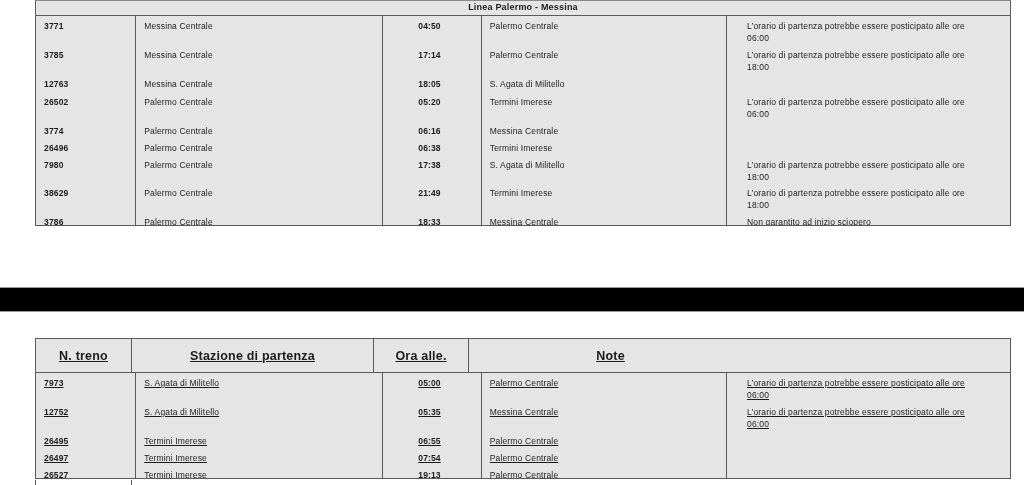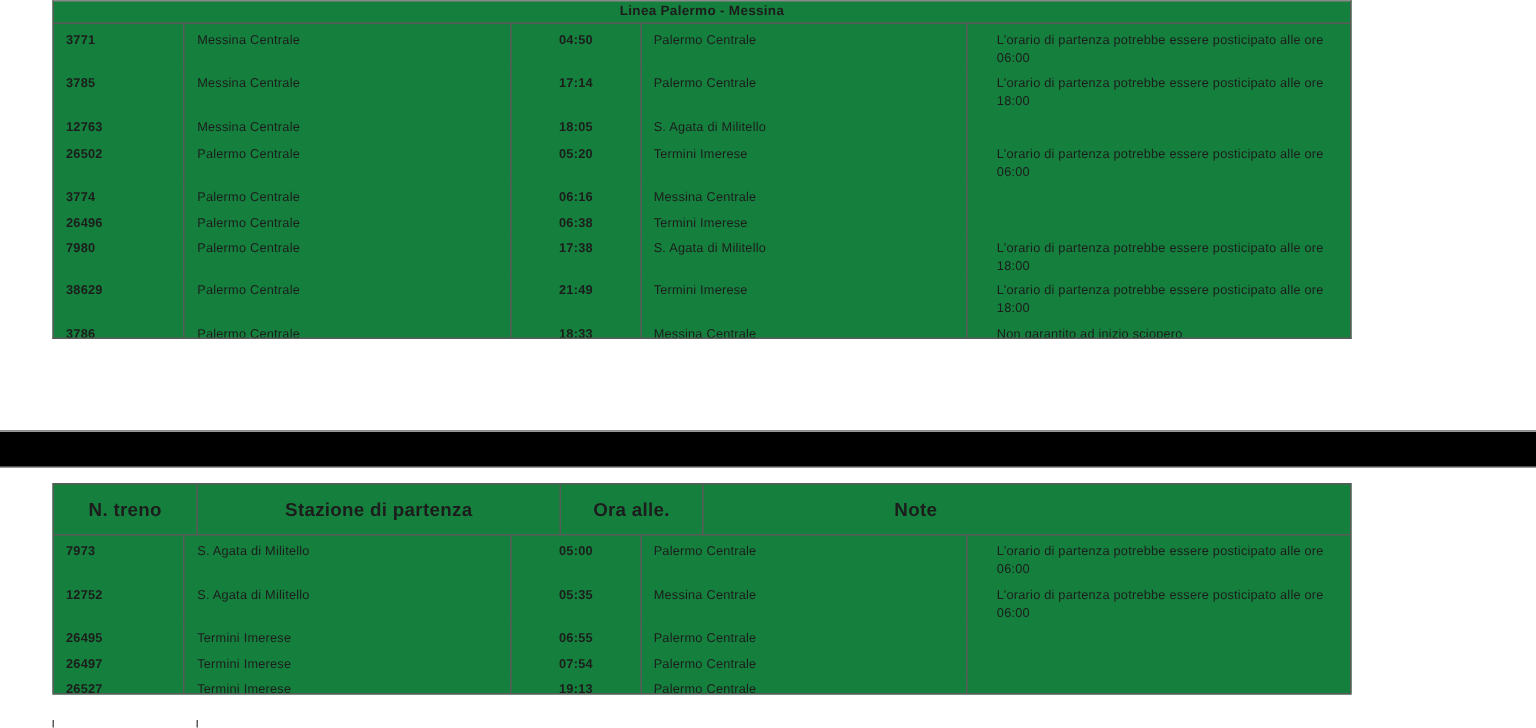--- a/index.html
+++ b/index.html
@@ -3,32 +3,32 @@
 <meta charset="utf-8">
 <style>
   html,body { margin:0; padding:0; }
   body {
     width:1024px; height:485px; position:relative; overflow:hidden;
     background:#ffffff;
     font-family:"Liberation Sans", sans-serif;
     color:#1c1c1c;
   }
   .tbl {
-    position:absolute; left:35px; width:866px;
-    box-sizing:border-box; border:1px solid #5a5a5a; background:#15803d;
+    position:absolute; left:35px; width:976px;
+    box-sizing:border-box; border:1px solid #5a5a5a; background:#e5e5e5;
     overflow:hidden;
   }
   #table1 { top:0; height:226px; border-top-color:#8a8a8a; }
-  #table2 { top:322px; height:141px; }
+  #table2 { top:338px; height:141px;text-decoration:underline; }
   .t1-title {
     height:14px; border-bottom:1px solid #5a5a5a;
     text-align:center; font-weight:bold; font-size:9px; line-height:13px;
     letter-spacing:0.2px;
   }
-  .row { display:flex; }
+  .row { display:flex;justify-content:space-between; }
   .cell {
     box-sizing:border-box; padding:4px 8px 0 8px;
     font-size:8.5px; line-height:12px; letter-spacing:0.15px;
     overflow:hidden;
   }
   .c1 { width:95px;  font-weight:bold; }
   .c2 { width:242px; border-left:1px solid #5a5a5a; }
   .c3 { width:95px;  border-left:1px solid #5a5a5a; font-weight:bold; text-align:center; }
   .c4 { width:241px; border-left:1px solid #5a5a5a; }
   .c5 { width:284px; border-left:1px solid #5a5a5a; white-space:pre-line;padding-left:20px; }

